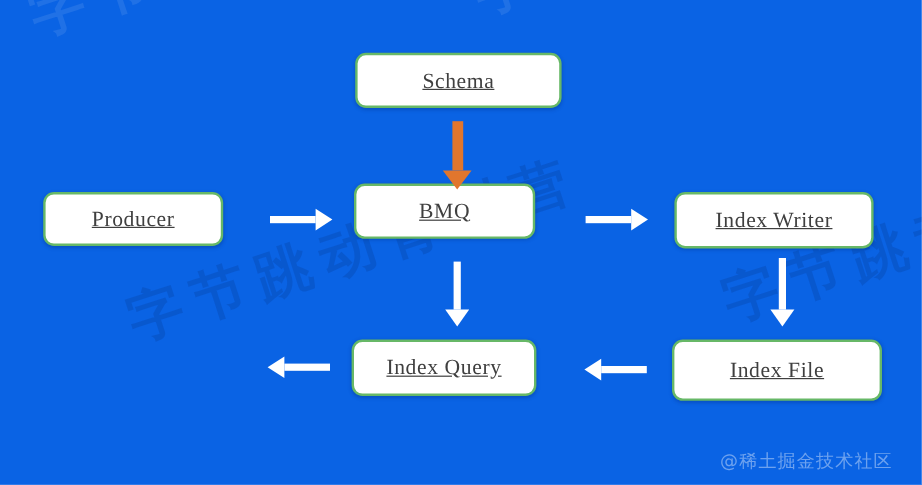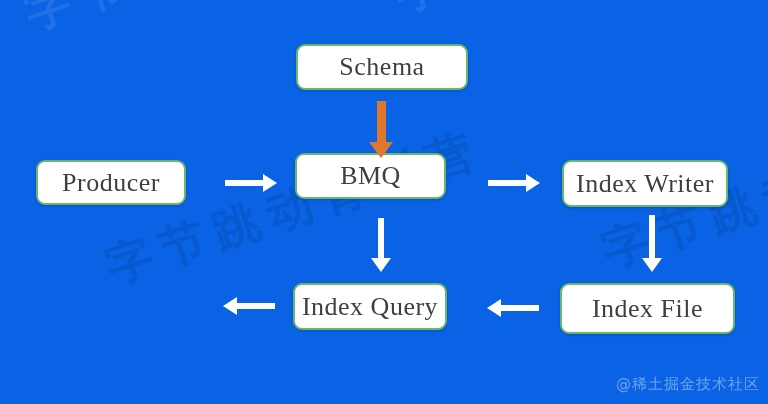--- a/index.html
+++ b/index.html
@@ -32,23 +32,24 @@
   .node{
     position:absolute;
     background:var(--node-fill,#ffffff);
     border:2px solid var(--node-border,#67b867);
     border-radius:9px;
     box-sizing:border-box;
     display:flex;align-items:center;justify-content:center;
     box-shadow:0 1px 3px rgba(0,40,120,0.30);
   }
   .node-label{
-    font-size:26px;
+    font-size:18px;
     color:var(--node-text,#3f3f3f);
     letter-spacing:0.5px;
+    text-decoration:underline;
   }
   
   .arrow{position:absolute;display:flex;}
   .arrow-h{flex-direction:row;align-items:center;}
   .arrow-v{flex-direction:column;align-items:center;}
   .stem-h{height:6px;background:var(--arrow-white,#ffffff);}
   .stem-v{width:6px;background:var(--arrow-white,#ffffff);}
   .head-right{
     width:0;height:0;
     border-top:9px solid transparent;border-bottom:9px solid transparent;
@@ -65,21 +66,21 @@
     border-top:14px solid var(--arrow-white,#ffffff);
   }
   .orange .stem-v{width:9px;background:var(--arrow-orange,#e1762d);}
   .orange .head-down{
     border-left:12px solid transparent;border-right:12px solid transparent;
     border-top:16px solid var(--arrow-orange,#e1762d);
   }
   
   .credit{
     position:absolute;
-    right:8px;bottom:10px;
+    right:24px;bottom:10px;
     font-family:"DejaVu Sans","Liberation Sans",sans-serif;
     font-size:15px;
     color:rgba(255,255,255,0.40);
     letter-spacing:1px;
     margin-top:28px;
   }
 </style>
 </head>
 <body>
 

